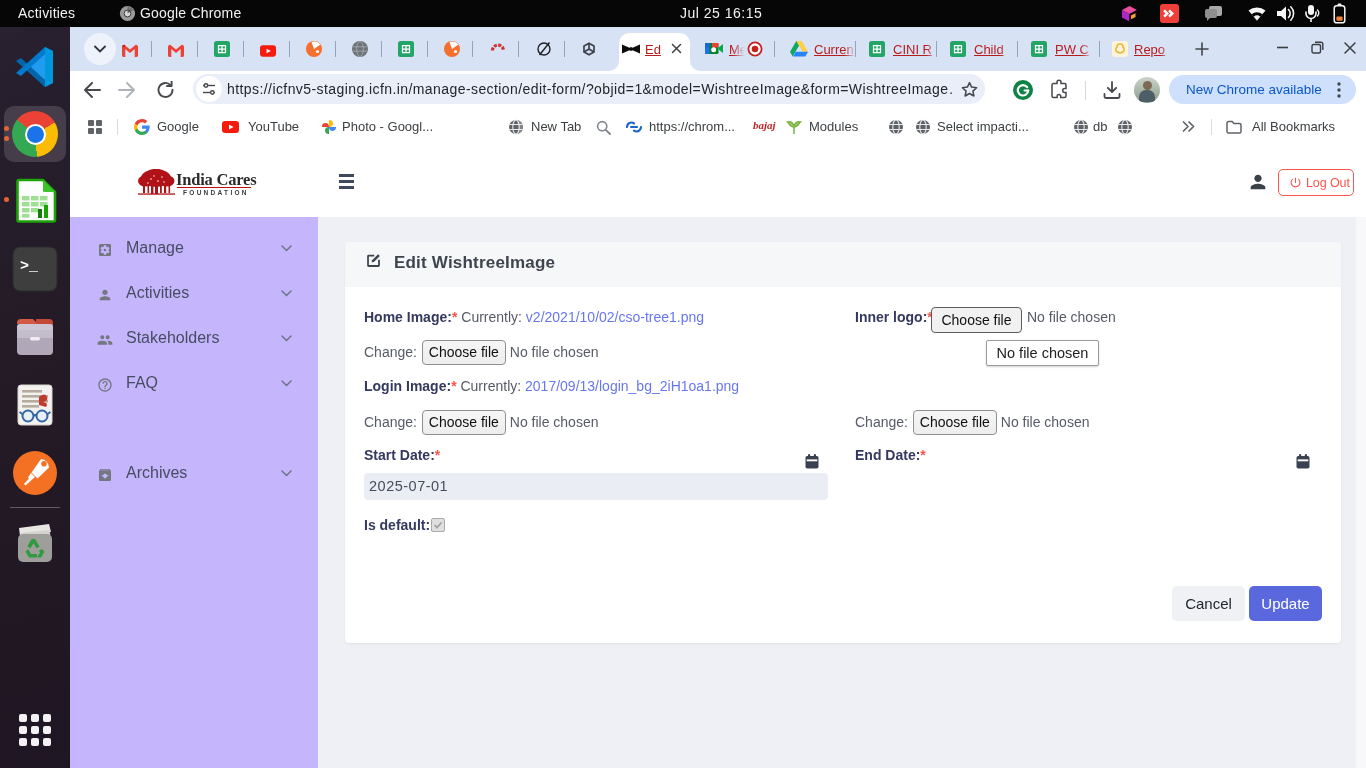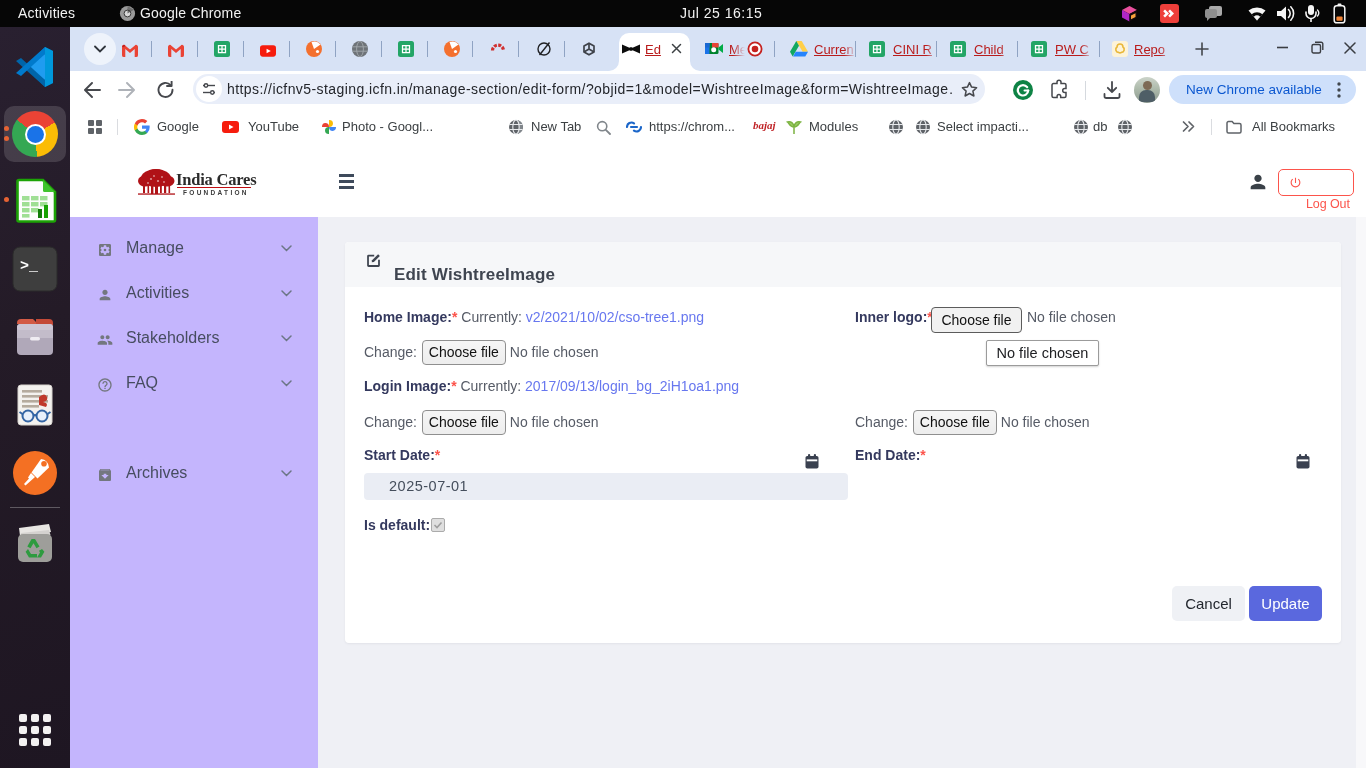--- a/index.html
+++ b/index.html
@@ -37,28 +37,28 @@
 #sidebar{left:70px;top:217px;width:248px;height:551px;background:#c4b5fd;}
 #mainbg{left:318px;top:217px;width:1048px;height:551px;background:#eff0f5;}
 #scrollstrip{left:1356px;top:143px;width:10px;height:625px;background:#f8f8fa;}
 .sbitem{position:absolute;left:0;width:248px;height:45px;}
 .sbicon{position:absolute;left:27px;top:15px;width:16px;height:16px;}
 .sbtext{position:absolute;left:56px;top:12px;font-size:16px;color:#474d60;}
 .sbchev{position:absolute;left:211px;top:18px;}
 
 #card{left:345px;top:242px;width:996px;height:401px;background:#fff;border-radius:4px;box-shadow:0 1px 2px rgba(130,135,150,.12);}
 #cardhead{position:absolute;left:0;top:0;width:996px;height:45px;background:#f6f7f9;border-radius:4px 4px 0 0;}
-#cardtitle{position:absolute;left:49px;top:11px;font-size:17px;font-weight:bold;color:#3f4550;letter-spacing:.2px;margin-top:12px;}
+#cardtitle{position:absolute;left:49px;top:11px;font-size:17px;font-weight:bold;color:#3f4550;letter-spacing:.2px;}
 .lbl{font-weight:bold;color:#34395e;}
 .row{position:absolute;font-size:14px;color:#565b66;white-space:nowrap;}
 .lnk{color:#6777ef;}
 .ast{color:#fc544b;font-weight:bold;}
 .cfbtn{display:inline-block;background:linear-gradient(#f6f6f6,#ededed);border:1px solid #8f8f8f;border-radius:4px;color:#101010;font-size:14px;padding:3px 6px 4px;line-height:16px;}
 #tooltip{position:absolute;left:641px;top:98px;width:111px;height:24px;background:#fff;border:1px solid #9b9b9b;border-radius:2px;box-shadow:0 1px 2px rgba(0,0,0,.18);font-size:14.5px;color:#202124;text-align:center;line-height:24px;}
-.dinput{position:absolute;top:231px;height:27px;background:#eaedf4;border-radius:4px;font-size:14.5px;color:#454e5c;line-height:27px;padding-left:25px;letter-spacing:.5px;}
+.dinput{position:absolute;top:231px;height:27px;background:#eaedf4;border-radius:4px;font-size:14.5px;color:#454e5c;line-height:27px;padding-left:5px;letter-spacing:.5px;}
 .btn{position:absolute;top:344px;height:35px;border-radius:5px;font-size:15px;text-align:center;line-height:35px;}
 #btncancel{left:827px;width:73px;background:#eff1f5;color:#23272e;}
 #btnupdate{left:904px;width:73px;background:#5a68de;color:#fff;}
 .cb{position:absolute;left:86px;top:276px;width:12px;height:12px;background:#dfdfdf;border:1px solid #ababab;border-radius:2px;}
 </style>
 </head>
 <body>
 <div id="screen">
   <div id="mainbg" class="abs"></div>
   <div id="scrollstrip" class="abs"></div>
@@ -531,21 +531,21 @@
     <div class="abs" style="left:269px;top:37px;width:15px;height:2.6px;background:#3e4a5b;"></div>
     <div class="abs" style="left:269px;top:43px;width:15px;height:2.6px;background:#3e4a5b;"></div>
 
     <svg class="abs" style="left:1177px;top:28px;" width="22" height="22" viewBox="0 0 24 24">
         <path d="M12 12c2.21 0 4-1.79 4-4s-1.79-4-4-4-4 1.79-4 4 1.79 4 4 4zm0 2c-2.67 0-8 1.34-8 4v2h16v-2c0-2.66-5.33-4-8-4z" fill="#3a4148"></path>
       </svg>
     <div class="abs" style="left:1208px;top:26px;width:74px;height:25px;border:1px solid #fc544b;border-radius:5px;white-space:nowrap;">
       <svg class="abs" style="left:10px;top:5.5px;" width="13" height="13" viewBox="0 0 24 24">
           <path d="M13 3h-2v10h2V3zm4.83 2.17l-1.42 1.42C17.99 7.86 19 9.81 19 12c0 3.87-3.13 7-7 7s-7-3.13-7-7c0-2.19 1.01-4.14 2.58-5.42L6.17 5.17C4.23 6.82 3 9.26 3 12c0 4.97 4.03 9 9 9s9-4.03 9-9c0-2.74-1.23-5.18-3.17-6.83z" fill="#fc544b"></path>
         </svg>
-      <span style="position:absolute;left:27px;top:5.5px;font-size:12.5px;letter-spacing:-0.1px;color:#fc544b;margin-top:21px;">Log Out</span>
+      <span style="position:absolute;left:27px;top:5.5px;font-size:12.5px;letter-spacing:-0.1px;color:#fc544b;">Log Out</span>
     </div>
   </div>
   <div id="sidebar" class="abs">
     <div class="sbitem" style="top:10px;">
       <svg class="sbicon" viewBox="0 0 24 24">
           <path d="M12 10a2 2 0 1 0 0 4 2 2 0 0 0 0-4zm7-7H5c-1.11 0-2 .9-2 2v14c0 1.1.89 2 2 2h14c1.11 0 2-.9 2-2V5c0-1.1-.89-2-2-2zm-1.75 9c0 .23-.02.46-.05.68l1.48 1.16c.13.11.17.3.08.45l-1.4 2.42c-.09.15-.27.21-.43.15l-1.74-.7c-.36.28-.76.51-1.18.69l-.26 1.85c-.03.17-.18.3-.35.3h-2.8c-.17 0-.32-.13-.35-.3l-.26-1.85c-.43-.18-.82-.41-1.18-.69l-1.74.7c-.16.06-.34 0-.43-.15l-1.4-2.42c-.09-.15-.05-.34.08-.45l1.48-1.16c-.03-.22-.05-.45-.05-.68s.02-.46.05-.68l-1.48-1.16c-.13-.11-.17-.3-.08-.45l1.4-2.42c.09-.15.27-.21.43-.15l1.74.7c.36-.28.76-.51 1.18-.69l.26-1.85c.03-.17.18-.3.35-.3h2.8c.17 0 .32.13.35.3l.26 1.85c.43.18.82.41 1.18.69l1.74-.7c.16-.06.34 0 .43.15l1.4 2.42c.09.15.05.34-.08.45l-1.48 1.16c.03.22.05.45.05.68z" fill="#73777f"></path>
         </svg>
       <span class="sbtext">Manage</span>
       <svg class="sbchev" width="11" height="7" viewBox="0 0 11 7">
           <path d="M1 1 L5.5 5.5 L10 1" stroke="#6c7686" stroke-width="1.5" fill="none" stroke-linecap="round"></path>

